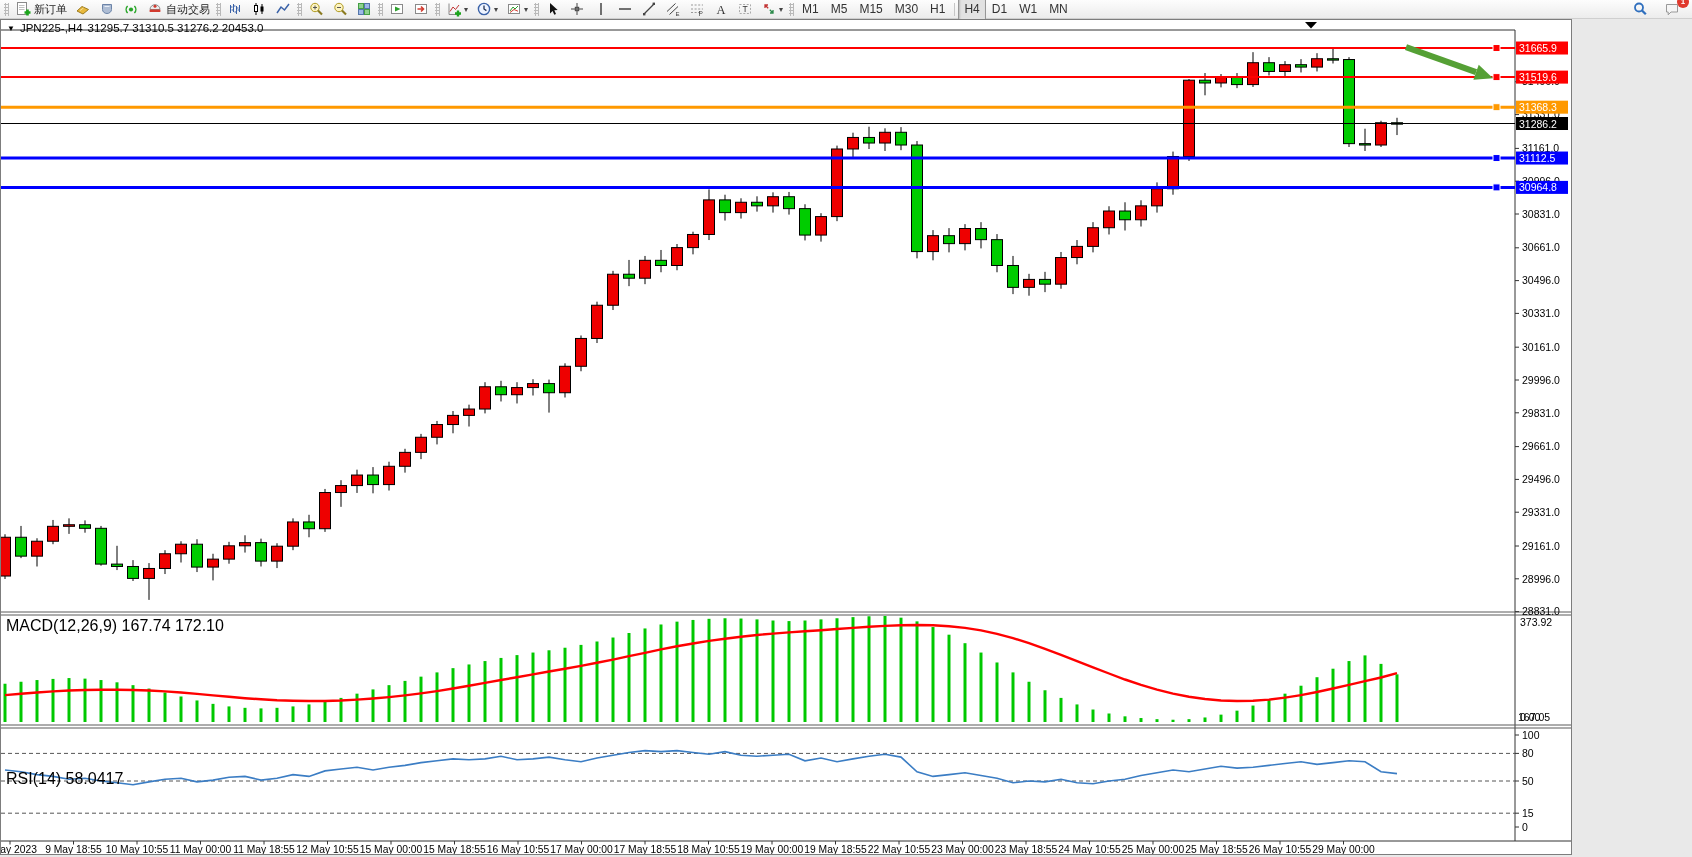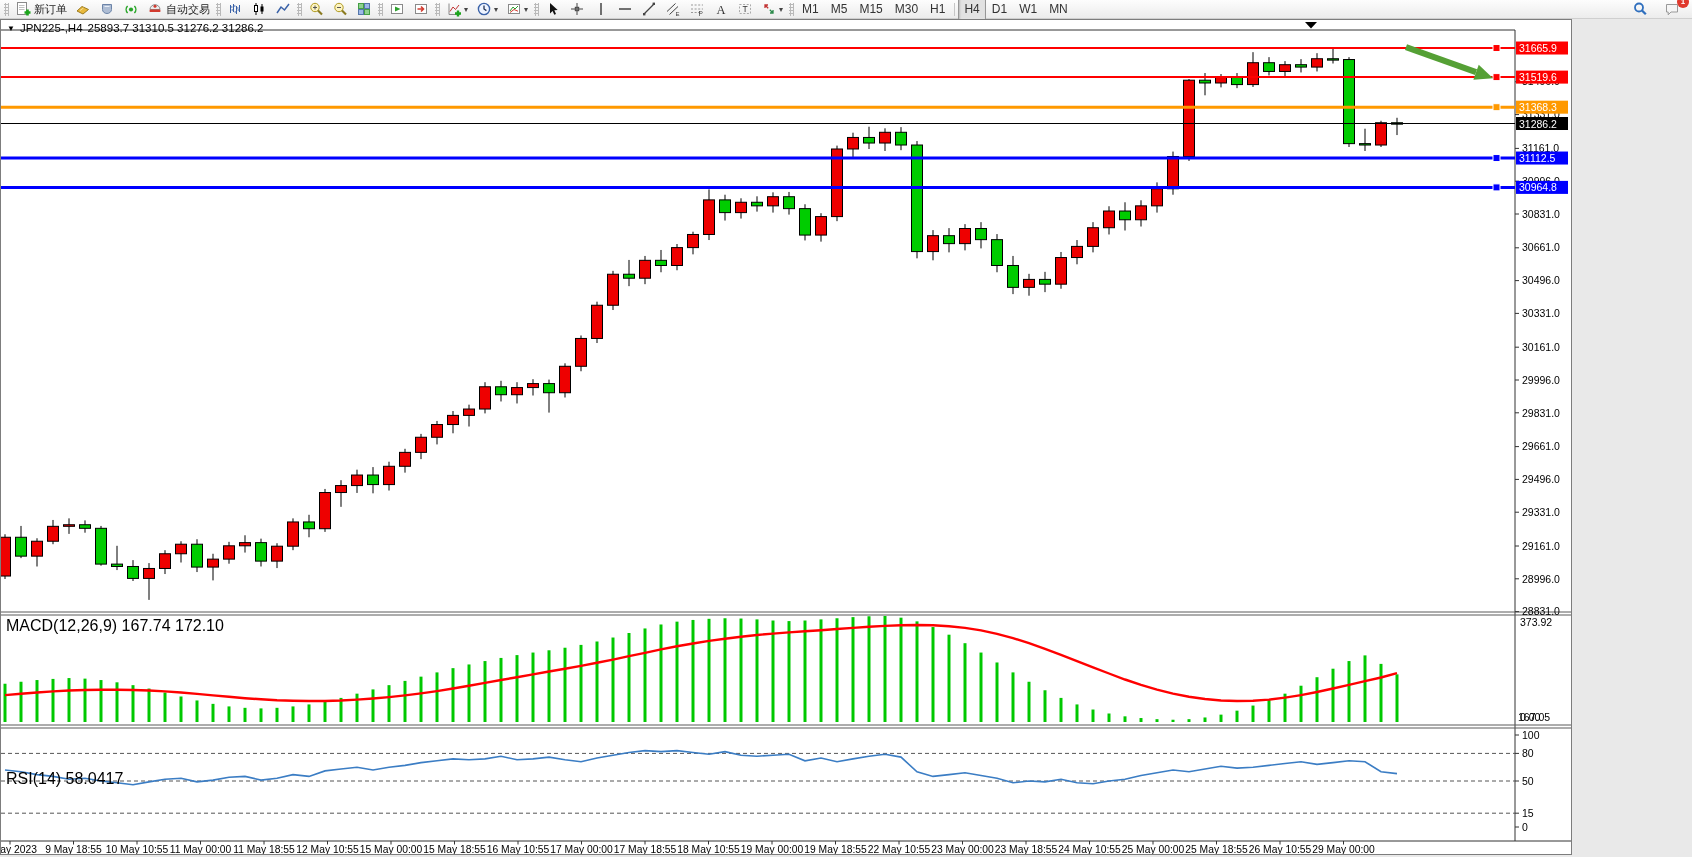--- a/index.html
+++ b/index.html
@@ -292,21 +292,21 @@
           </span>
           <span class="badge">1</span>
         </div>
       </div>
     </div>
 
   <div class="chart-window">
     <div class="symbol-line">
       <span class="sym-caret">▼</span>
       <span>JPN225-,H4</span>
-      <span>25893.7 31310.5 31276.2 31286.2</span>
+      <span>31295.7 31310.5 31276.2 20453.0</span>
     </div>
     <div class="pane-label" style="top:597px">MACD(12,26,9) 167.74 172.10</div>
     <div class="pane-label" style="top:750px">RSI(14) 58.0417</div>
     <svg id="cv" width="1570" height="834" viewBox="0 20 1570 834">
         <line x1="0" y1="30" x2="1514" y2="30" stroke="#333" stroke-width="1"></line>
         <line x1="1514" y1="30" x2="1514" y2="841" stroke="#333" stroke-width="1"></line>
         <line x1="0" y1="841" x2="1570" y2="841" stroke="#333" stroke-width="1"></line>
         <line x1="0" y1="612" x2="1570" y2="612" stroke="#5a5a5a" stroke-width="1"></line>
         <line x1="0" y1="615" x2="1570" y2="615" stroke="#5a5a5a" stroke-width="1"></line>
         <line x1="0" y1="725" x2="1570" y2="725" stroke="#5a5a5a" stroke-width="1"></line>

